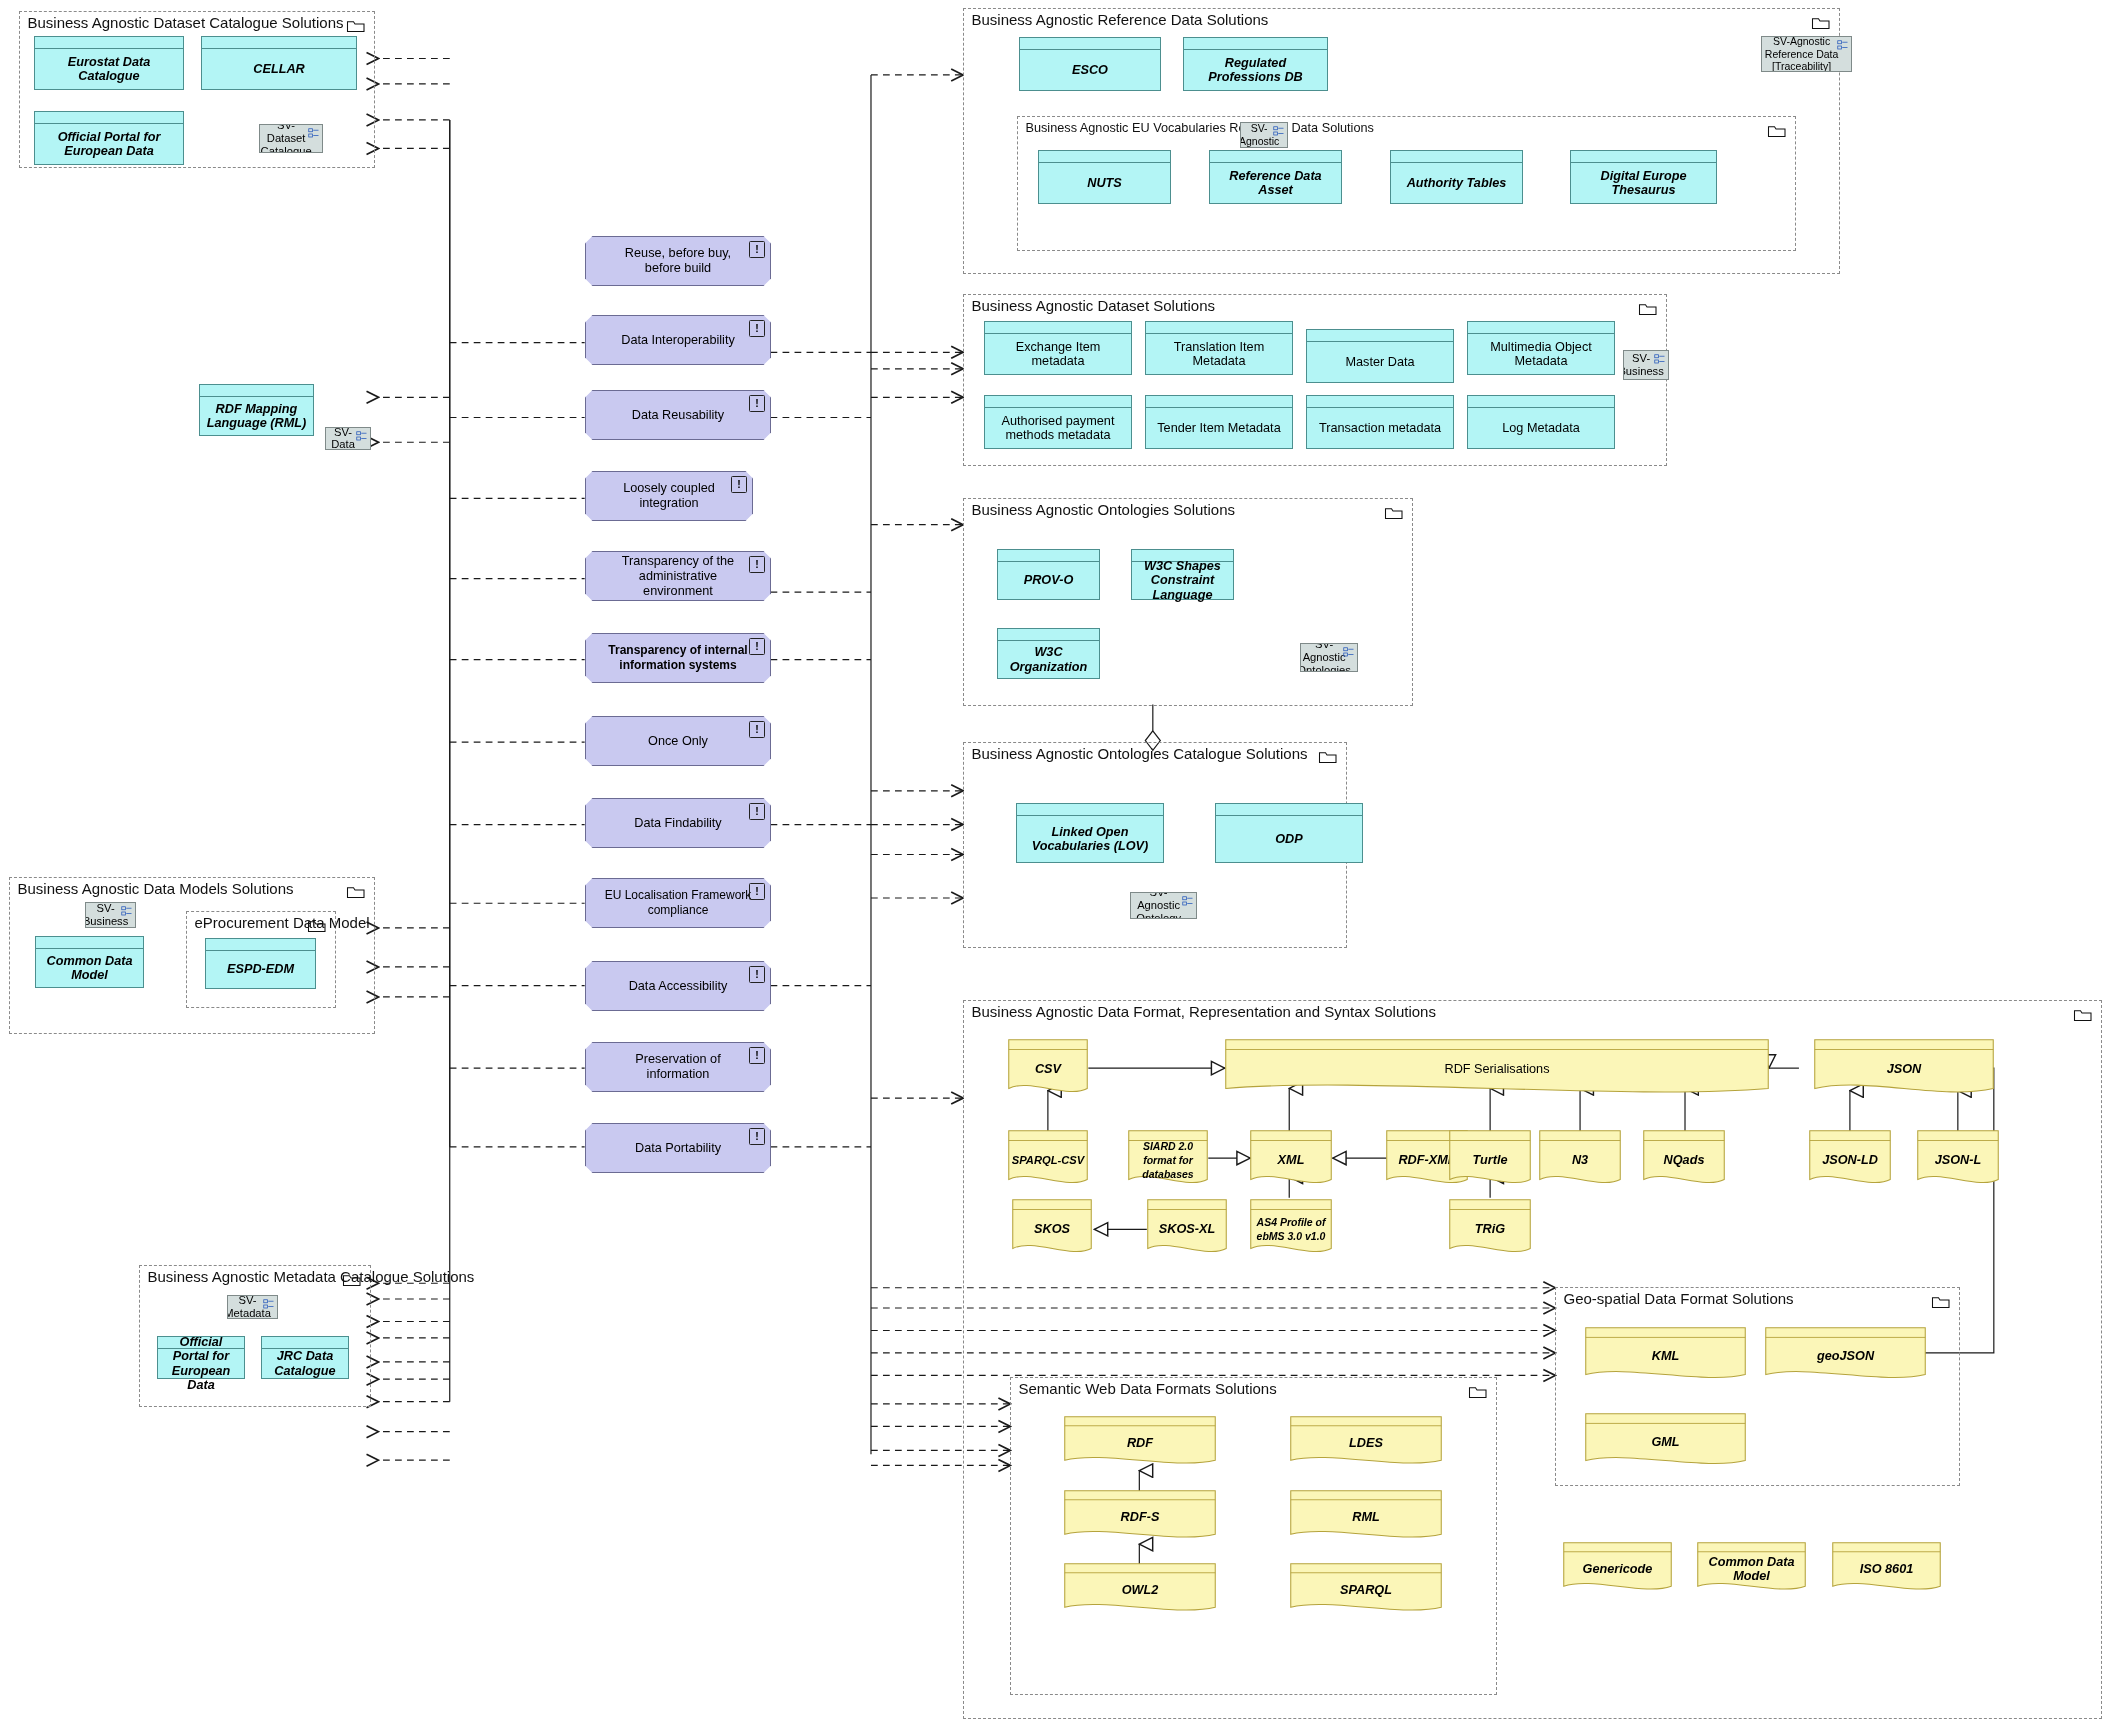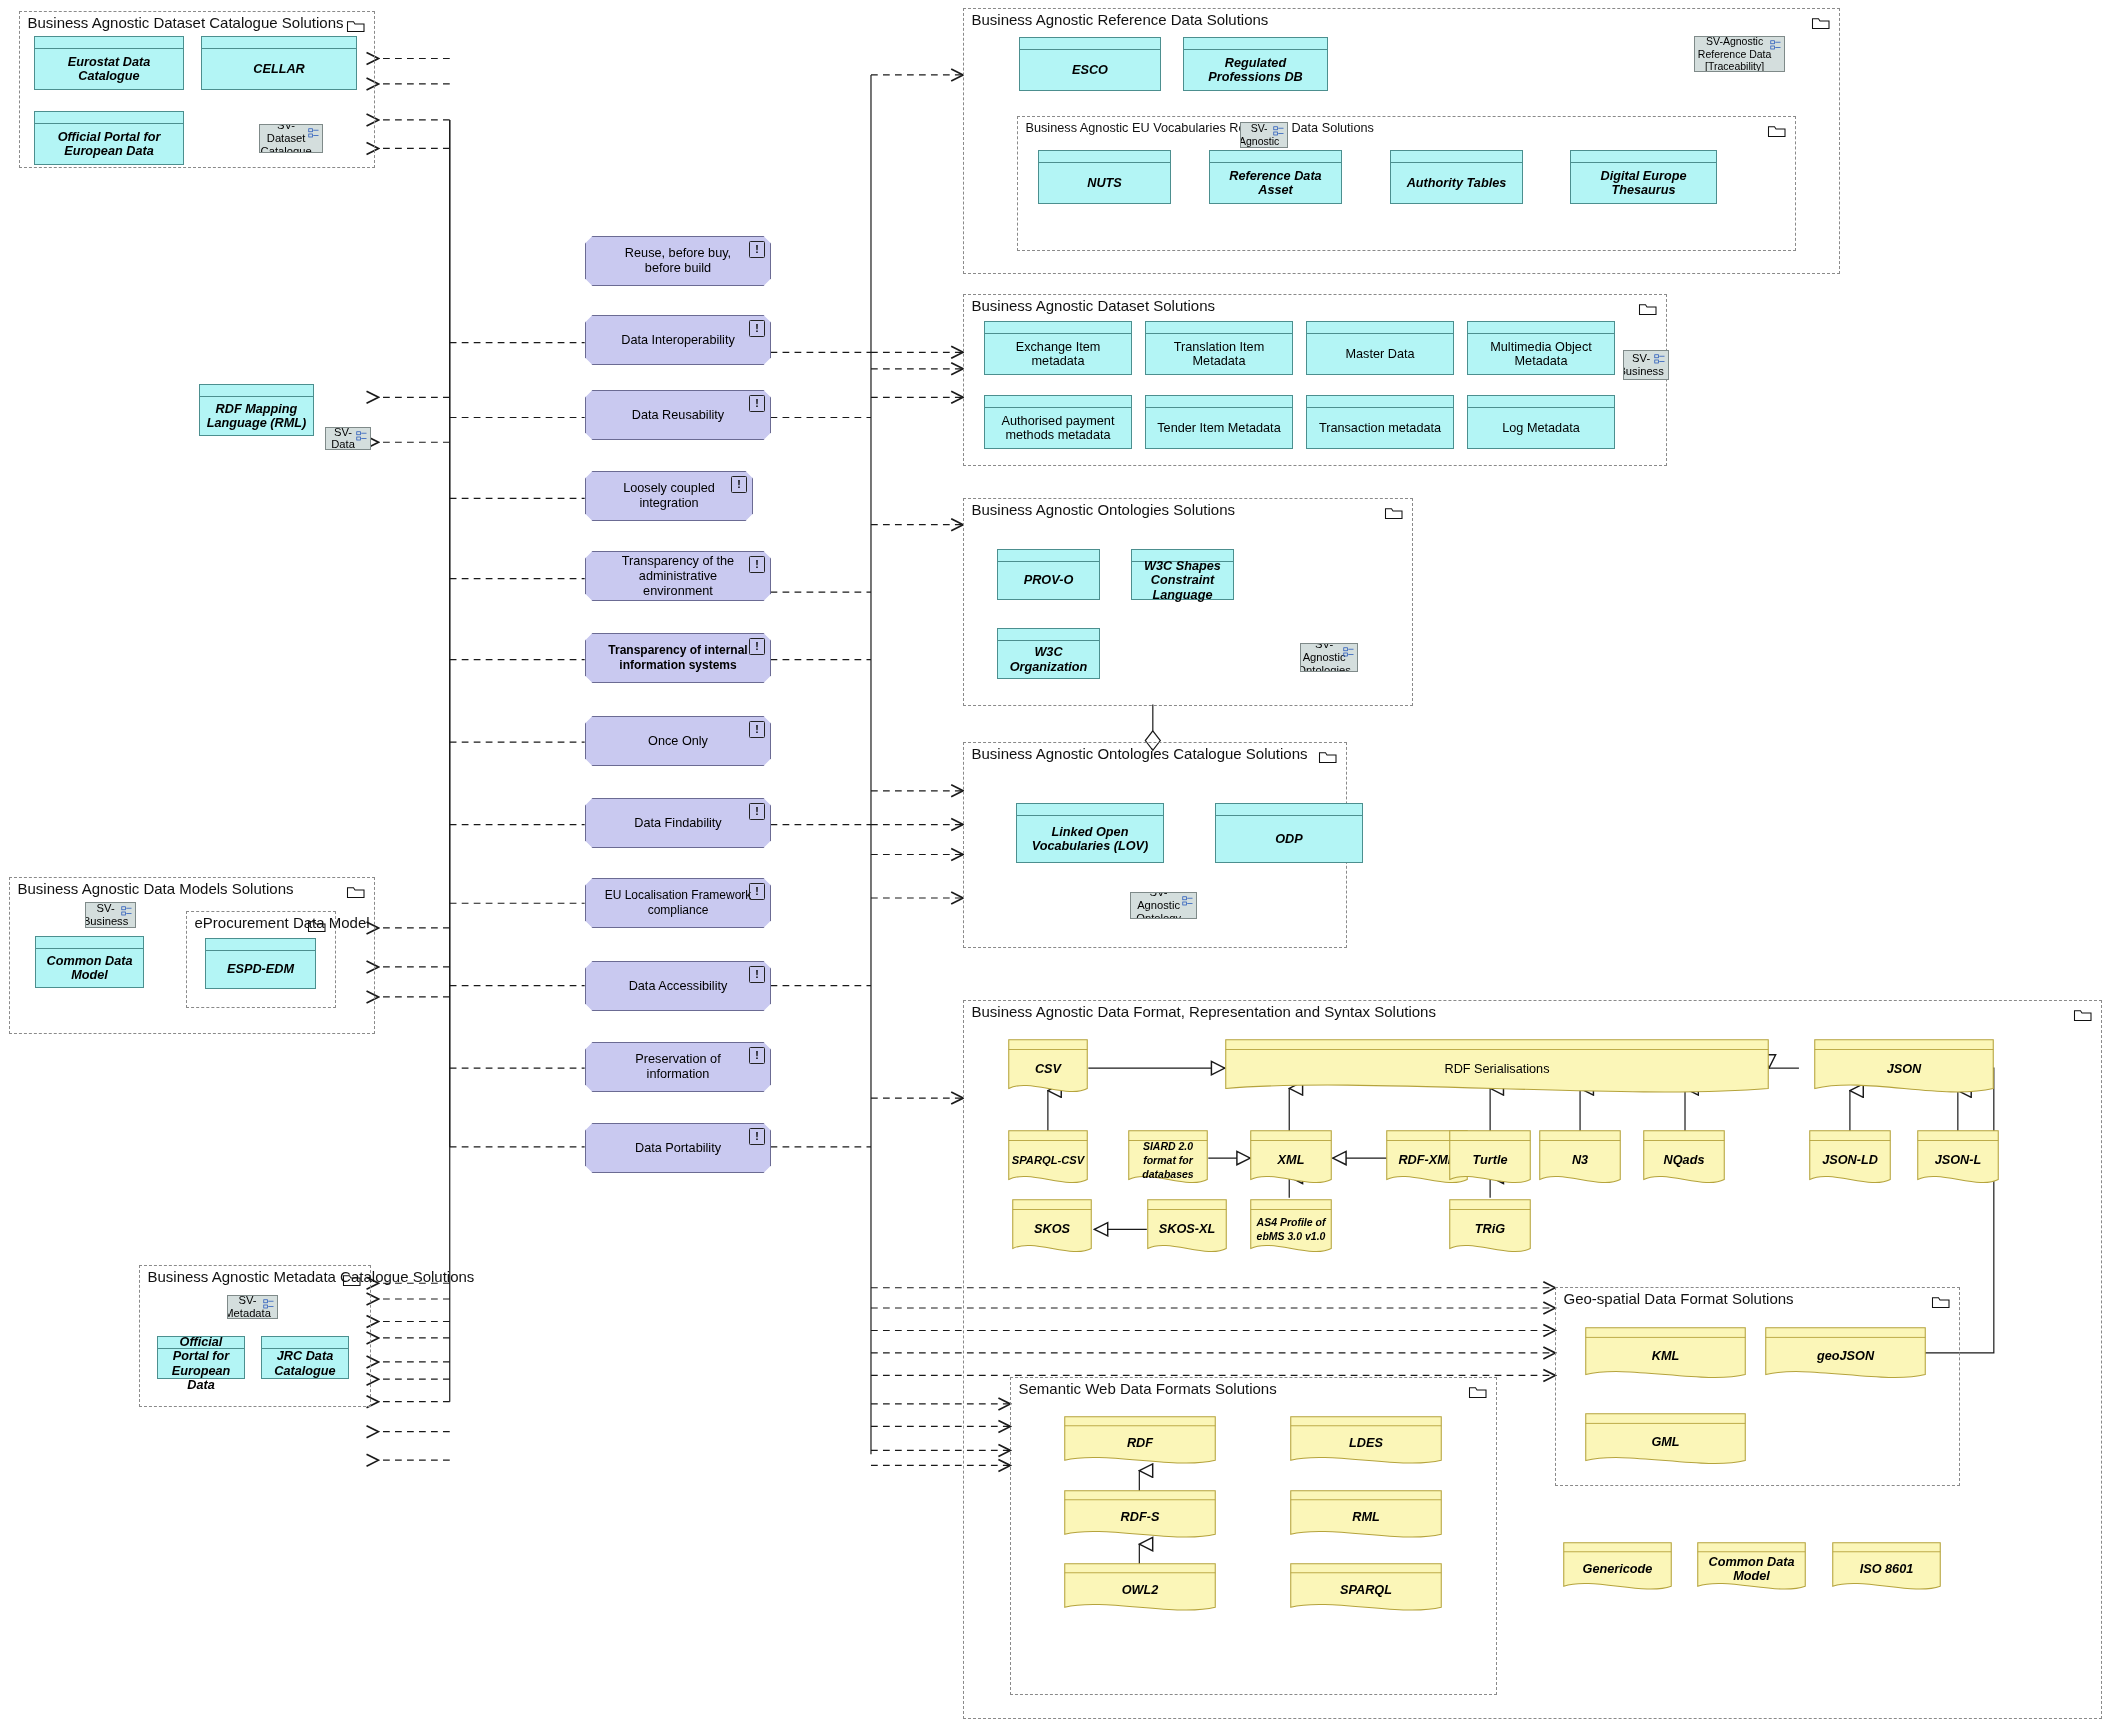--- a/index.html
+++ b/index.html
@@ -325,21 +325,21 @@
       </svg>
   </div>
   <div class="comp" style="left:1019px;top:37px;width:142px;height:54px;">
     <div class="bar"></div>
     <div class="lbl">ESCO</div>
   </div>
   <div class="comp" style="left:1183px;top:37px;width:145px;height:54px;">
     <div class="bar"></div>
     <div class="lbl">Regulated Professions DB</div>
   </div>
-  <div class="sv" style="left:1694px;top:36px;width:91px;height:36px;font-size:10.5px;">
+  <div class="sv" style="left:1761px;top:36px;width:91px;height:36px;font-size:10.5px;">
     <span>SV-Agnostic Reference Data [Traceability]</span>
     <svg class="svic" viewBox="0 0 16 14">
         <rect x="1" y="1" width="5" height="4" fill="none" stroke="#2255bb"></rect>
         <rect x="1" y="8" width="5" height="4" fill="none" stroke="#2255bb"></rect>
         <path d="M7,3 L14,3 M7,10 L14,10" stroke="#2255bb"></path>
       </svg>
   </div>
   <div class="grp" style="left:1017px;top:116px;width:779px;height:135px;">
     <div class="grp-title" style="font-size:12.7px;">Business Agnostic EU Vocabularies Reference Data Solutions</div>
     <svg class="folder-ic" viewBox="0 0 26 20">
@@ -378,21 +378,21 @@
       </svg>
   </div>
   <div class="comp plain" style="left:984px;top:321px;width:148px;height:54px;">
     <div class="bar"></div>
     <div class="lbl">Exchange Item metadata</div>
   </div>
   <div class="comp plain" style="left:1145px;top:321px;width:148px;height:54px;">
     <div class="bar"></div>
     <div class="lbl">Translation Item Metadata</div>
   </div>
-  <div class="comp plain" style="left:1306px;top:321px;width:148px;height:54px;">
+  <div class="comp plain" style="left:1306px;top:329px;width:148px;height:54px;">
     <div class="bar"></div>
     <div class="lbl">Master Data</div>
   </div>
   <div class="comp plain" style="left:1467px;top:321px;width:148px;height:54px;">
     <div class="bar"></div>
     <div class="lbl">Multimedia Object Metadata</div>
   </div>
   <div class="comp plain" style="left:984px;top:395px;width:148px;height:54px;">
     <div class="bar"></div>
     <div class="lbl">Authorised payment methods metadata</div>

